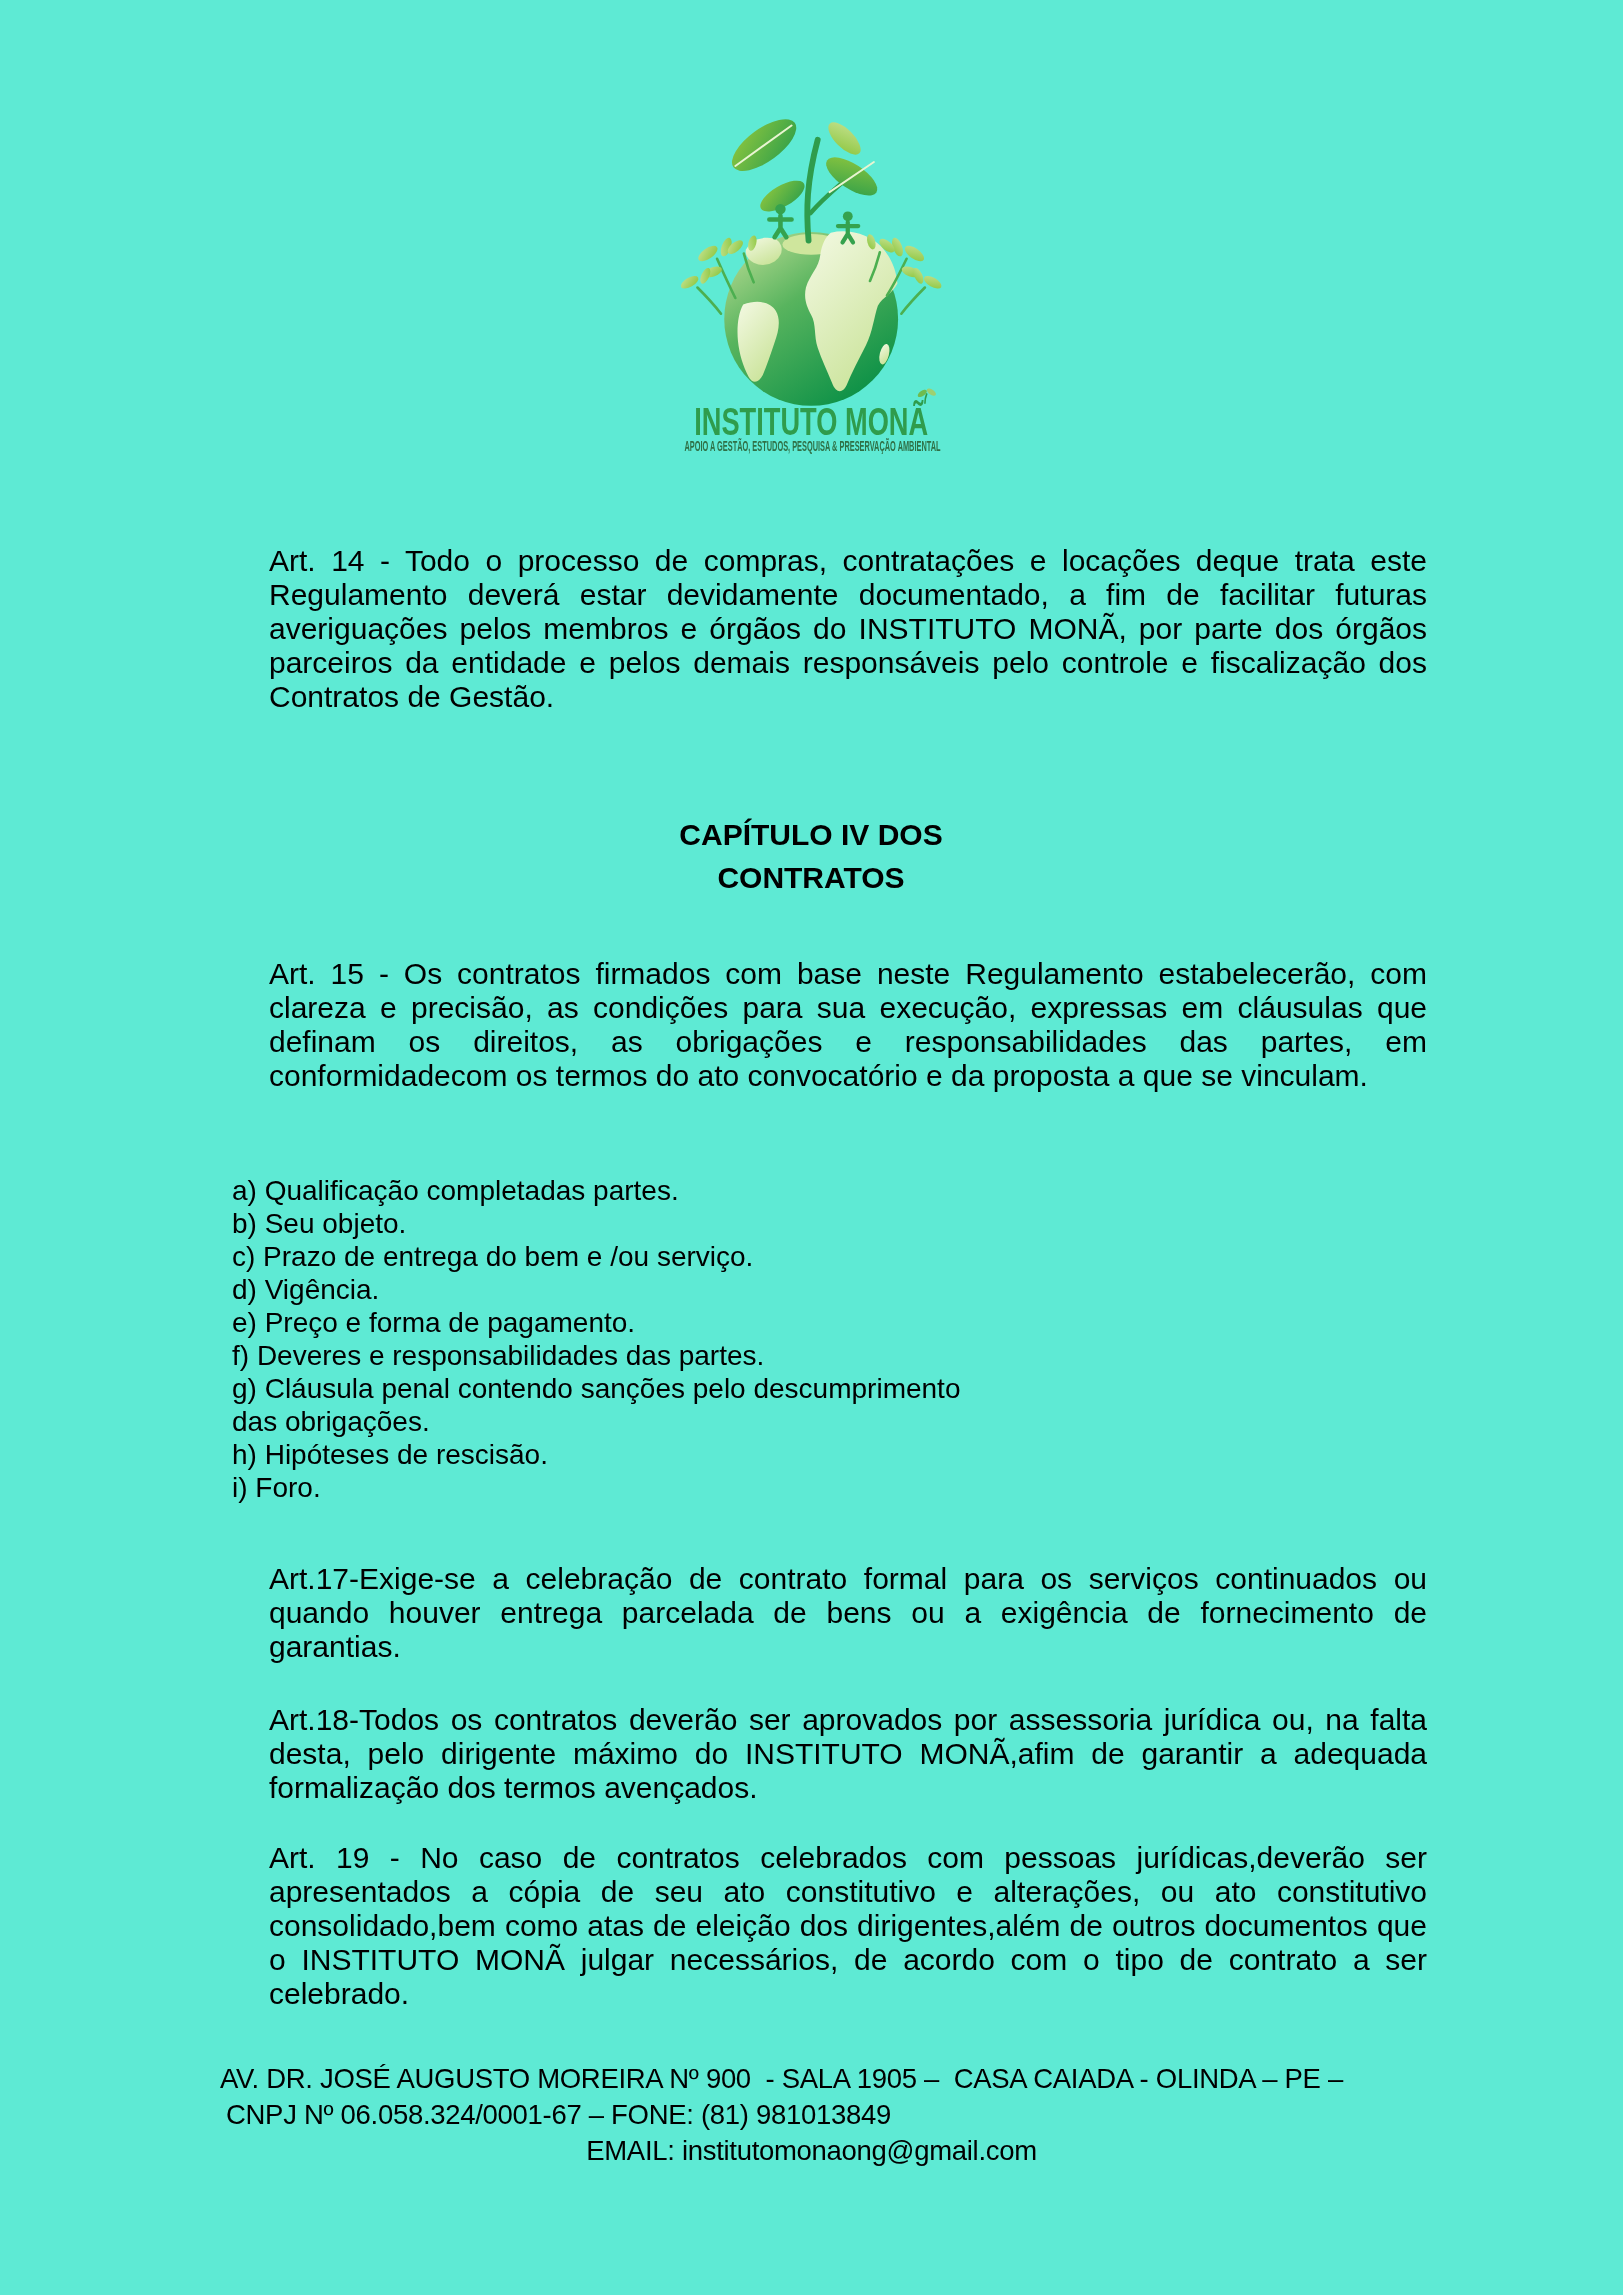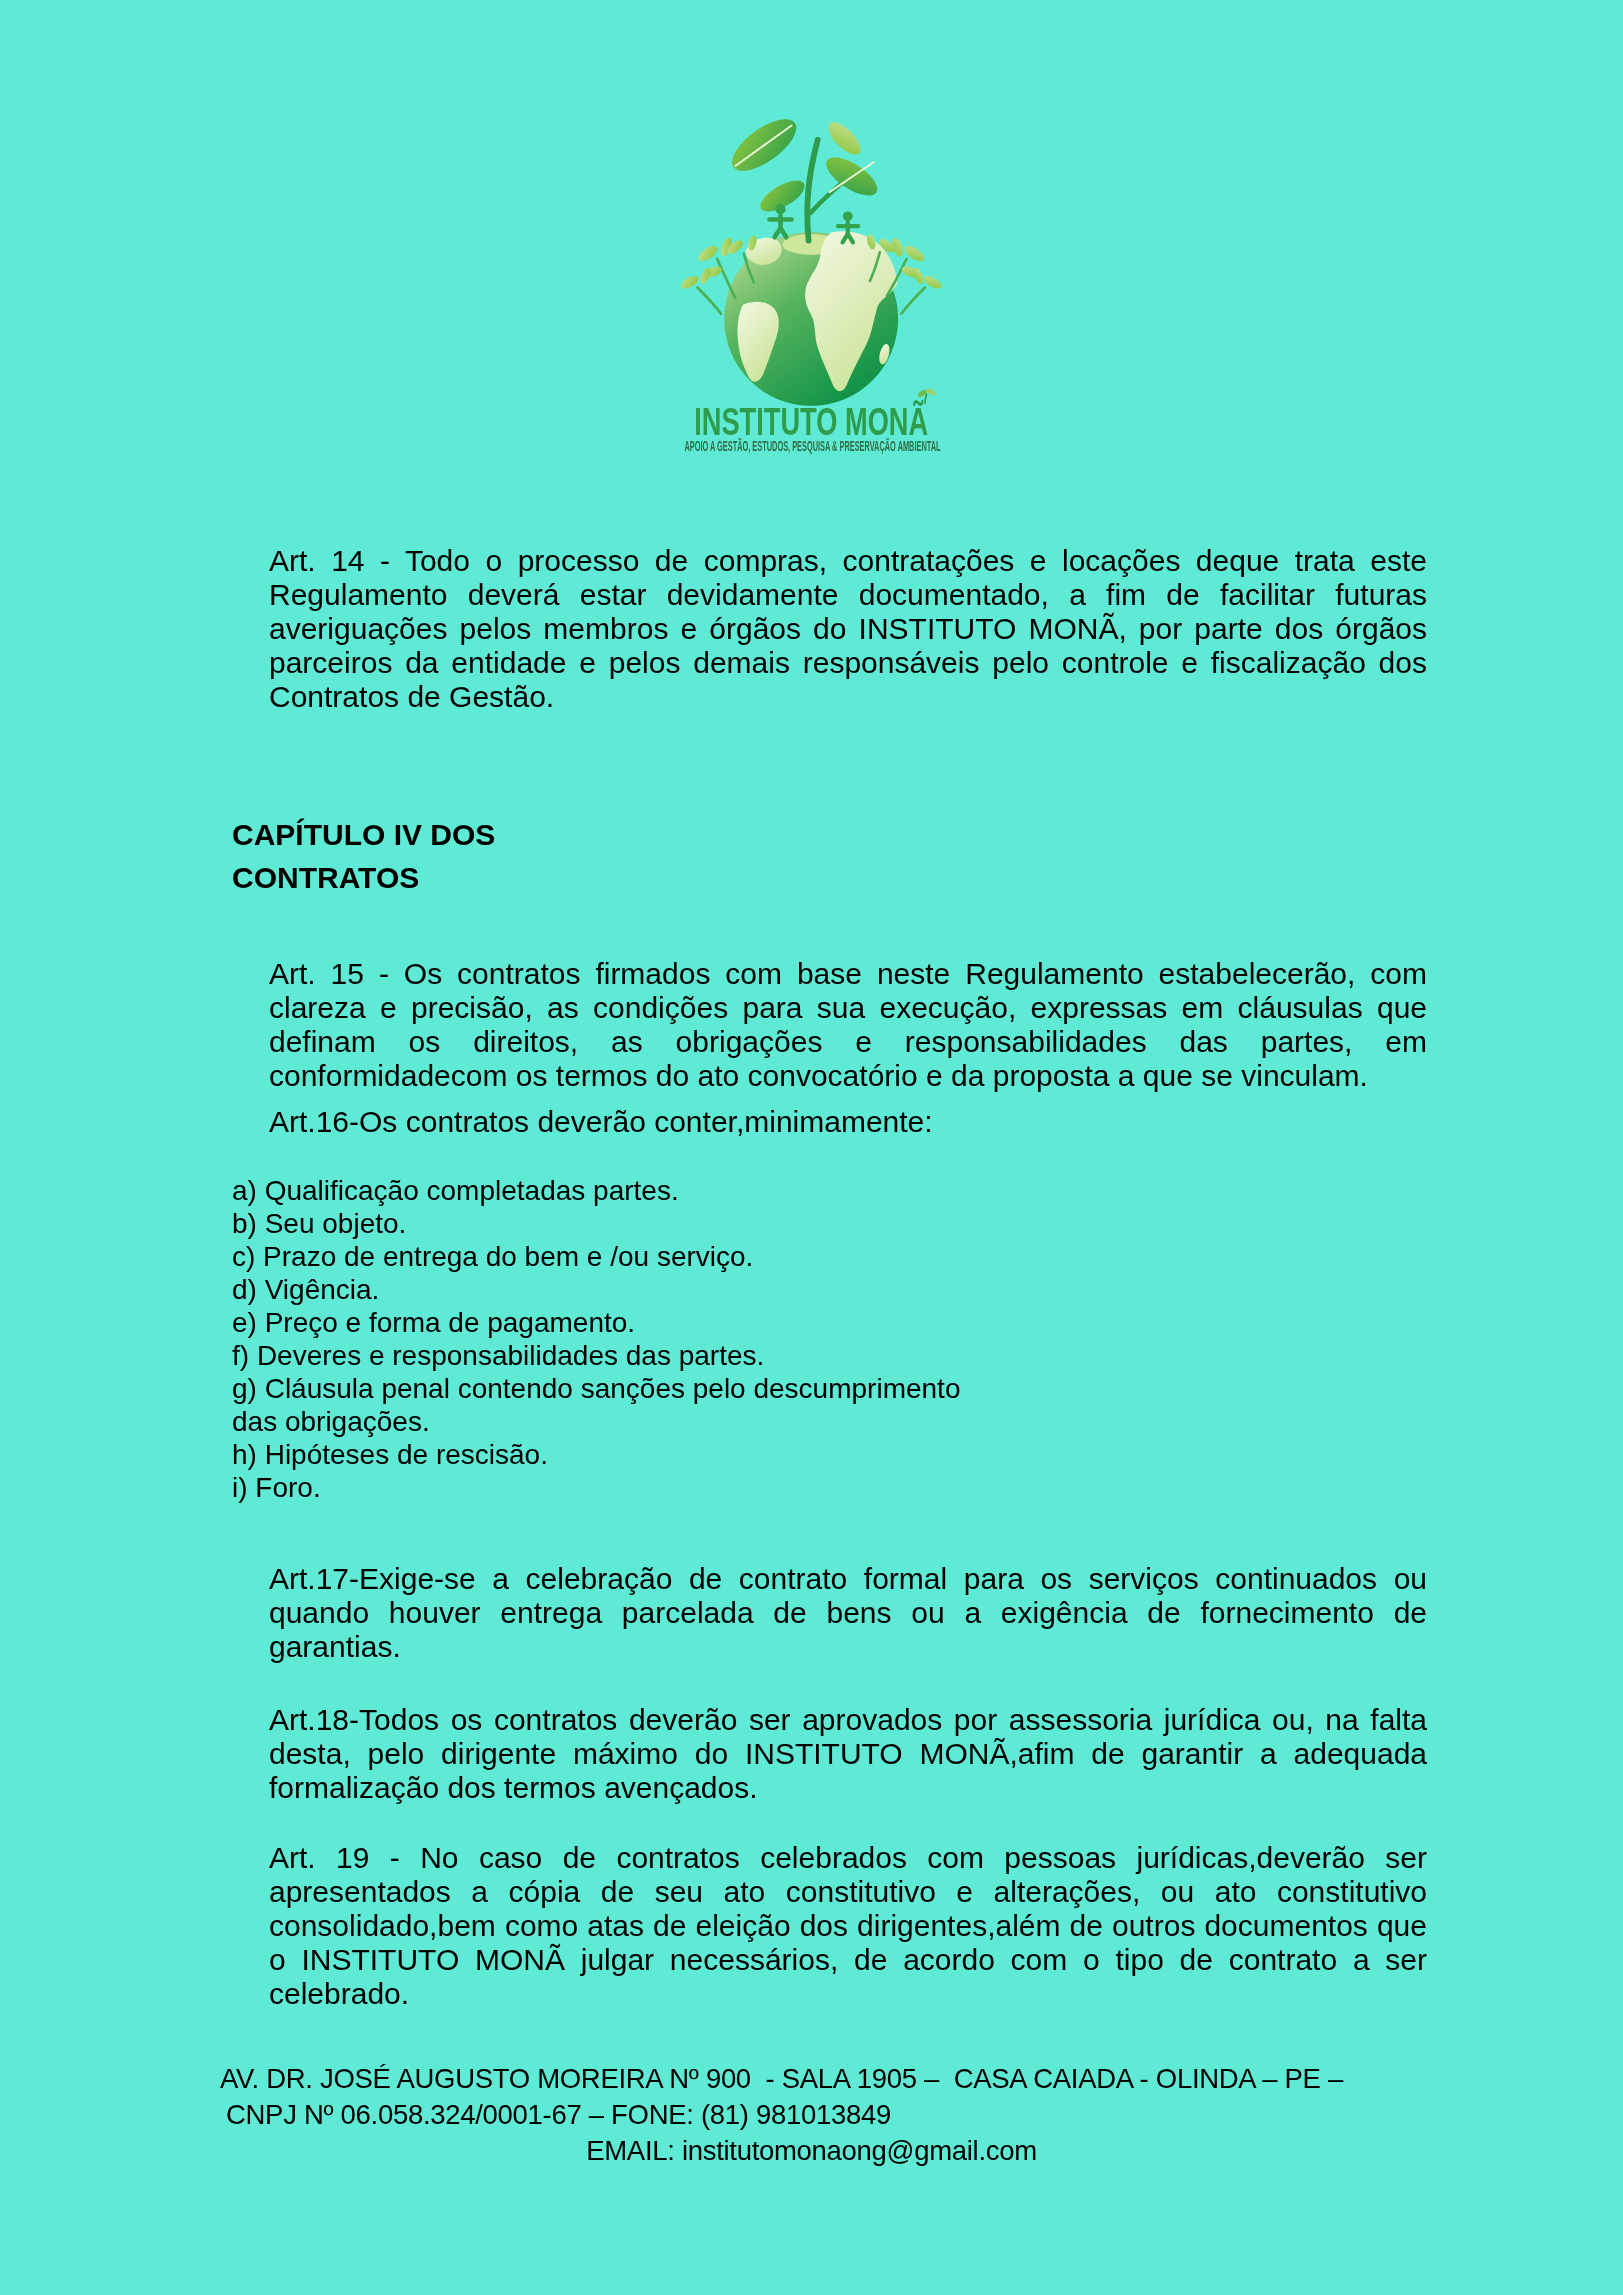--- a/index.html
+++ b/index.html
@@ -21,21 +21,21 @@
     position:absolute;
     left:232px; width:1158px;
     font-size:30px; line-height:34px;
     text-align:justify;
     margin-left:37px;
   }
   .chapter {
     position:absolute;
     left:232px; width:1158px;
     font-size:30px; line-height:43px;
-    font-weight:bold; 
+    font-weight:bold; text-align:center;
   }
   .list {
     position:absolute;
     left:232px; width:1158px;
     font-size:28px; line-height:33px;
     text-align:left;
   }
   .footer-line {
     position:absolute;
     font-size:27.5px; line-height:36px;
@@ -160,21 +160,20 @@
 
   <div class="para art14">Art. 14 - Todo o processo de compras, contratações e locações deque trata este Regulamento deverá estar devidamente documentado, a fim de facilitar futuras averiguações pelos membros e órgãos do INSTITUTO MONÃ, por parte dos órgãos parceiros da entidade e pelos demais responsáveis pelo controle e fiscalização dos Contratos de Gestão.</div>
 
   <div class="chapter">
     <div>CAPÍTULO IV DOS</div>
     <div>CONTRATOS</div>
   </div>
 
   <div class="para art15">Art. 15 - Os contratos firmados com base neste Regulamento estabelecerão, com clareza e precisão, as condições para sua execução, expressas em cláusulas que definam os direitos, as obrigações e responsabilidades das partes, em conformidadecom os termos do ato convocatório e da proposta a que se vinculam.</div>
 
-  <div class="para art16">Art.16-Os contratos deverão conter,minimamente:</div>
 
   <div class="list">
     <div>a) Qualificação completadas partes.</div>
     <div>b) Seu objeto.</div>
     <div>c) Prazo de entrega do bem e /ou serviço.</div>
     <div>d) Vigência.</div>
     <div>e) Preço e forma de pagamento.</div>
     <div>f) Deveres e responsabilidades das partes.</div>
     <div>g) Cláusula penal contendo sanções pelo descumprimento</div>
     <div>das obrigações.</div>

